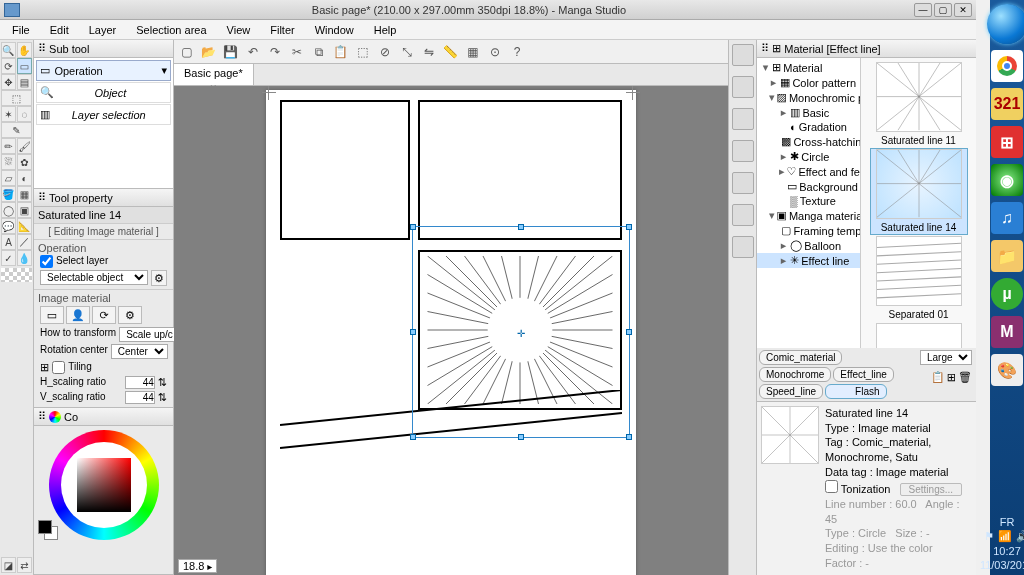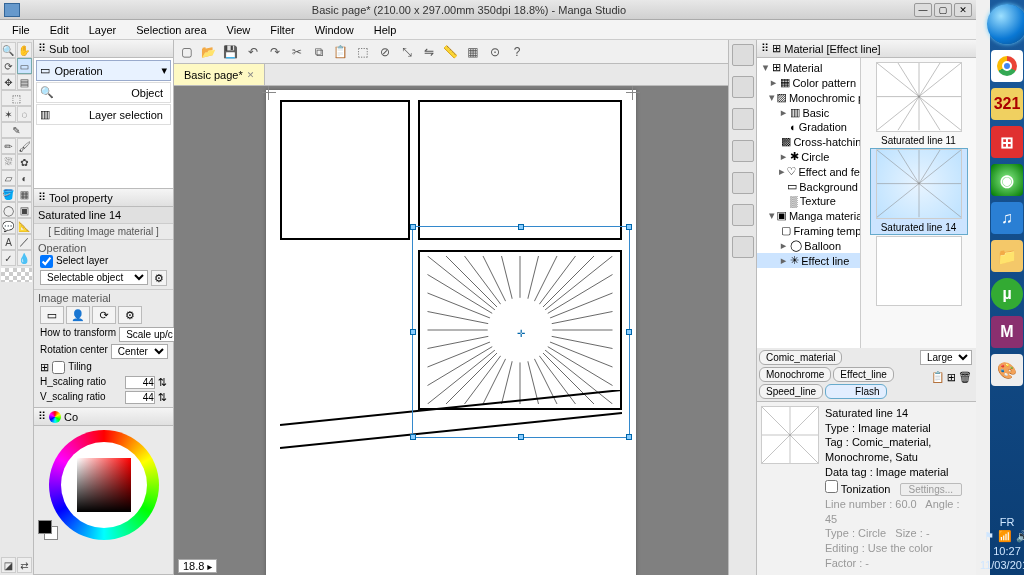--- a/index.html
+++ b/index.html
@@ -23,21 +23,21 @@
 .tool-btn.single { width: 32px; }
 
 
 .left-panels { width: 140px; background: #eaeaea; border-right: 1px solid #bbb; display: flex; flex-direction: column; }
 .panel { border-bottom: 1px solid #bbb; }
 .panel-tab { background: linear-gradient(#f5f5f5,#e0e0e0); padding: 2px 4px; font-size: 10px; border-bottom: 1px solid #bbb; display:flex; align-items:center; gap:3px;}
 .panel-body { background: #fff; padding: 2px; }
 
 .subtool-row { display: flex; align-items: center; padding: 3px; border: 1px solid #9ac; background: #e8f2ff; margin-bottom: 1px; gap:4px;}
 .subtool-row.plain { background: #fff; border-color: #ddd; }
-.subtool-label { flex:1; text-align:right; padding-right:4px;}
+.subtool-label { flex:1; text-align:center; padding-right:4px;font-style:italic;}
 
 .prop-section { padding: 2px 4px; font-size:10px; }
 .prop-header { background: #e0e0e0; padding:2px 4px; border-bottom:1px solid #ccc;}
 .prop-row { display:flex; align-items:flex-start; padding:1px 2px; gap:3px;}
 .prop-row label { flex:0 0 auto; font-size:10px;}
 .prop-select { border:1px solid #aaa; font-size:10px; padding:0 2px; background:#fff;}
 .icon-btn-row { display:flex; gap:2px; padding:2px;}
 .icon-btn { width:24px; height:18px; border:1px solid #bbb; background:#f4f4f4; display:flex;align-items:center;justify-content:center;}
 .num-input { width:30px; border:1px solid #aaa; text-align:right; font-size:10px;}
 
@@ -51,21 +51,21 @@
 .wheel-square { position:absolute; left:28px; top:28px; width:54px; height:54px; background: linear-gradient(to top, black, transparent), linear-gradient(to right, white, red); z-index:2;}
 .color-swatch { position:absolute; left:4px; bottom:4px; width:20px; height:20px;}
 .color-swatch .fg { position:absolute; width:14px;height:14px; background:#000; border:1px solid #888;}
 .color-swatch .bg { position:absolute; left:6px;top:6px; width:14px;height:14px; background:#fff; border:1px solid #888;}
 
 
 .canvas-area { flex:1; background:#e4e4e4; display:flex; flex-direction:column; }
 .canvas-toolbar { height:24px; background:#f0f0f0; border-bottom:1px solid #bbb; display:flex; align-items:center; padding:0 4px; gap:4px;}
 .ct-btn { width:18px; height:18px; border:1px solid transparent; display:flex;align-items:center;justify-content:center; color:#555; font-size:12px;}
 .doc-tabs { height:22px; background:#e8e8e8; display:flex; border-bottom:1px solid #bbb;}
-.doc-tab { padding:3px 10px; background:#fef9c3; border-right:1px solid #bbb; font-size:10px; display:flex; align-items:center; gap:4px;}
+.doc-tab { padding:3px 10px; background:#ffffff; border-right:1px solid #bbb; font-size:10px; display:flex; align-items:center; gap:4px;flex-direction:column;}
 .doc-tab .close{font-size:9px;color:#888;}
 .canvas-viewport { flex:1; background:#808080; position:relative; overflow:hidden; display:flex; align-items:flex-start; justify-content:center; padding-top:4px;}
 .page { background:#fff; width:370px; height:500px; position:relative; box-shadow:0 0 4px rgba(0,0,0,.3);}
 .panel-frame { position:absolute; border:2px solid #000;}
 .handles { position:absolute; border:1px solid #38c; }
 .handle { position:absolute; width:6px; height:6px; background:#8cf; border:1px solid #06a;}
 .speedlines { position:absolute; inset:4px; overflow:hidden;}
 .speedlines svg { width:100%; height:100%; }
 .reg-mark { position:absolute; width:14px; height:14px;}
 .reg-mark::before,.reg-mark::after{content:'';position:absolute;background:#888;}
@@ -524,20 +524,36 @@
                     <line x1="40" y1="32" x2="80" y2="32"></line>
                     <line x1="40" y1="32" x2="0" y2="64"></line>
                     <line x1="40" y1="32" x2="40" y2="64"></line>
                     <line x1="40" y1="32" x2="80" y2="64"></line>
                   </g>
                 </svg>
               </div>
               <div class="cap">Saturated line 14</div>
             </div>
         <div class="mat-thumb">
+              <div class="th">
+                <svg viewBox="0 0 80 64">
+                  <g stroke="#aaa" stroke-width="1">
+                    <line x1="0" y1="10" x2="80" y2="6"></line>
+                    <line x1="0" y1="18" x2="80" y2="14"></line>
+                    <line x1="0" y1="26" x2="80" y2="22"></line>
+                    <line x1="0" y1="34" x2="80" y2="30"></line>
+                    <line x1="0" y1="42" x2="80" y2="38"></line>
+                    <line x1="0" y1="50" x2="80" y2="46"></line>
+                    <line x1="0" y1="58" x2="80" y2="54"></line>
+                  </g>
+                </svg>
+              </div>
+              <div class="cap">Separated 01</div>
+            </div>
+        <div class="mat-thumb">
               <div class="th"></div>
             </div>
       </div>
     </div>
     <div style="display:flex">
       <div class="tag-btns" style="flex:1">
         <div class="tag-btn">Comic_material</div>
         <div class="tag-btn">Monochrome</div>
         <div class="tag-btn">Effect_line</div>
         <div class="tag-btn">Speed_line</div>

